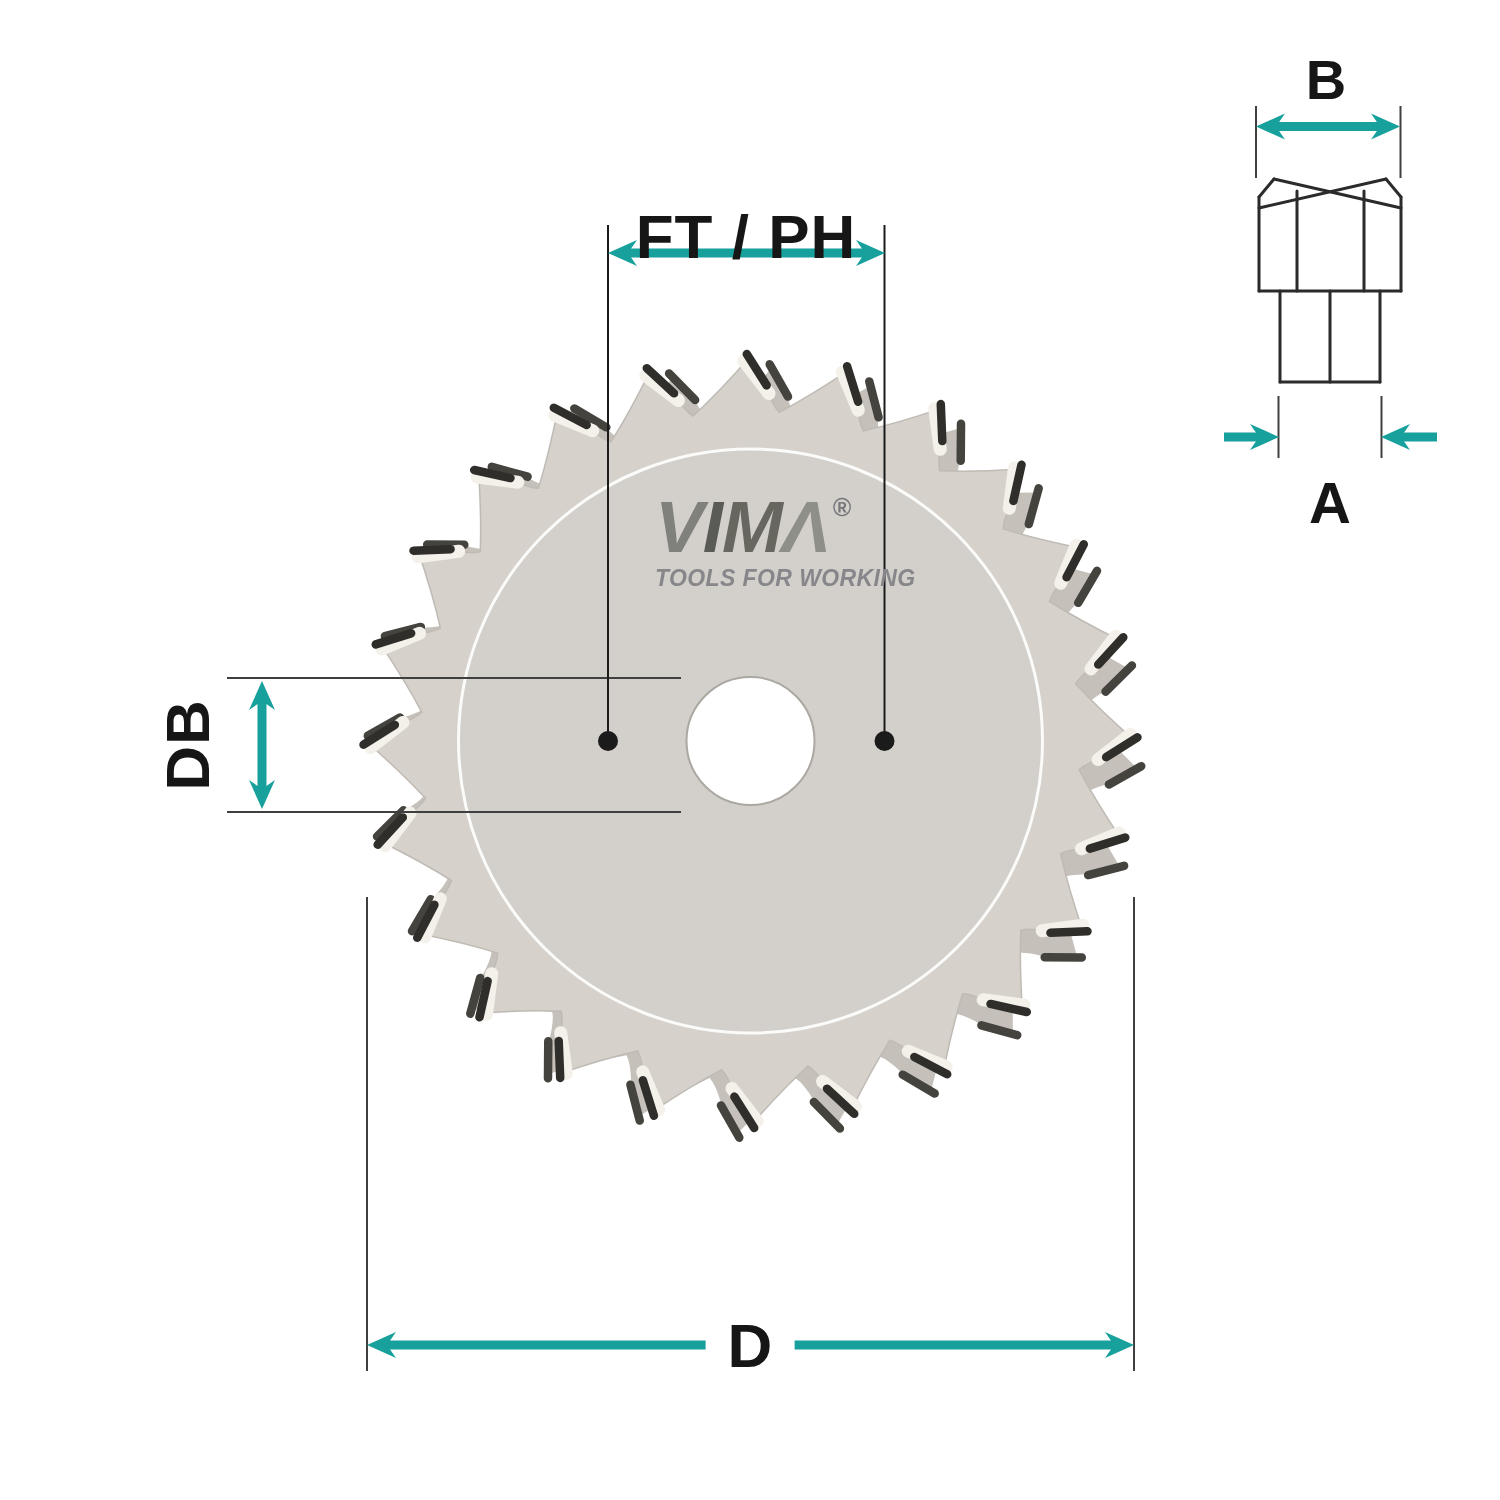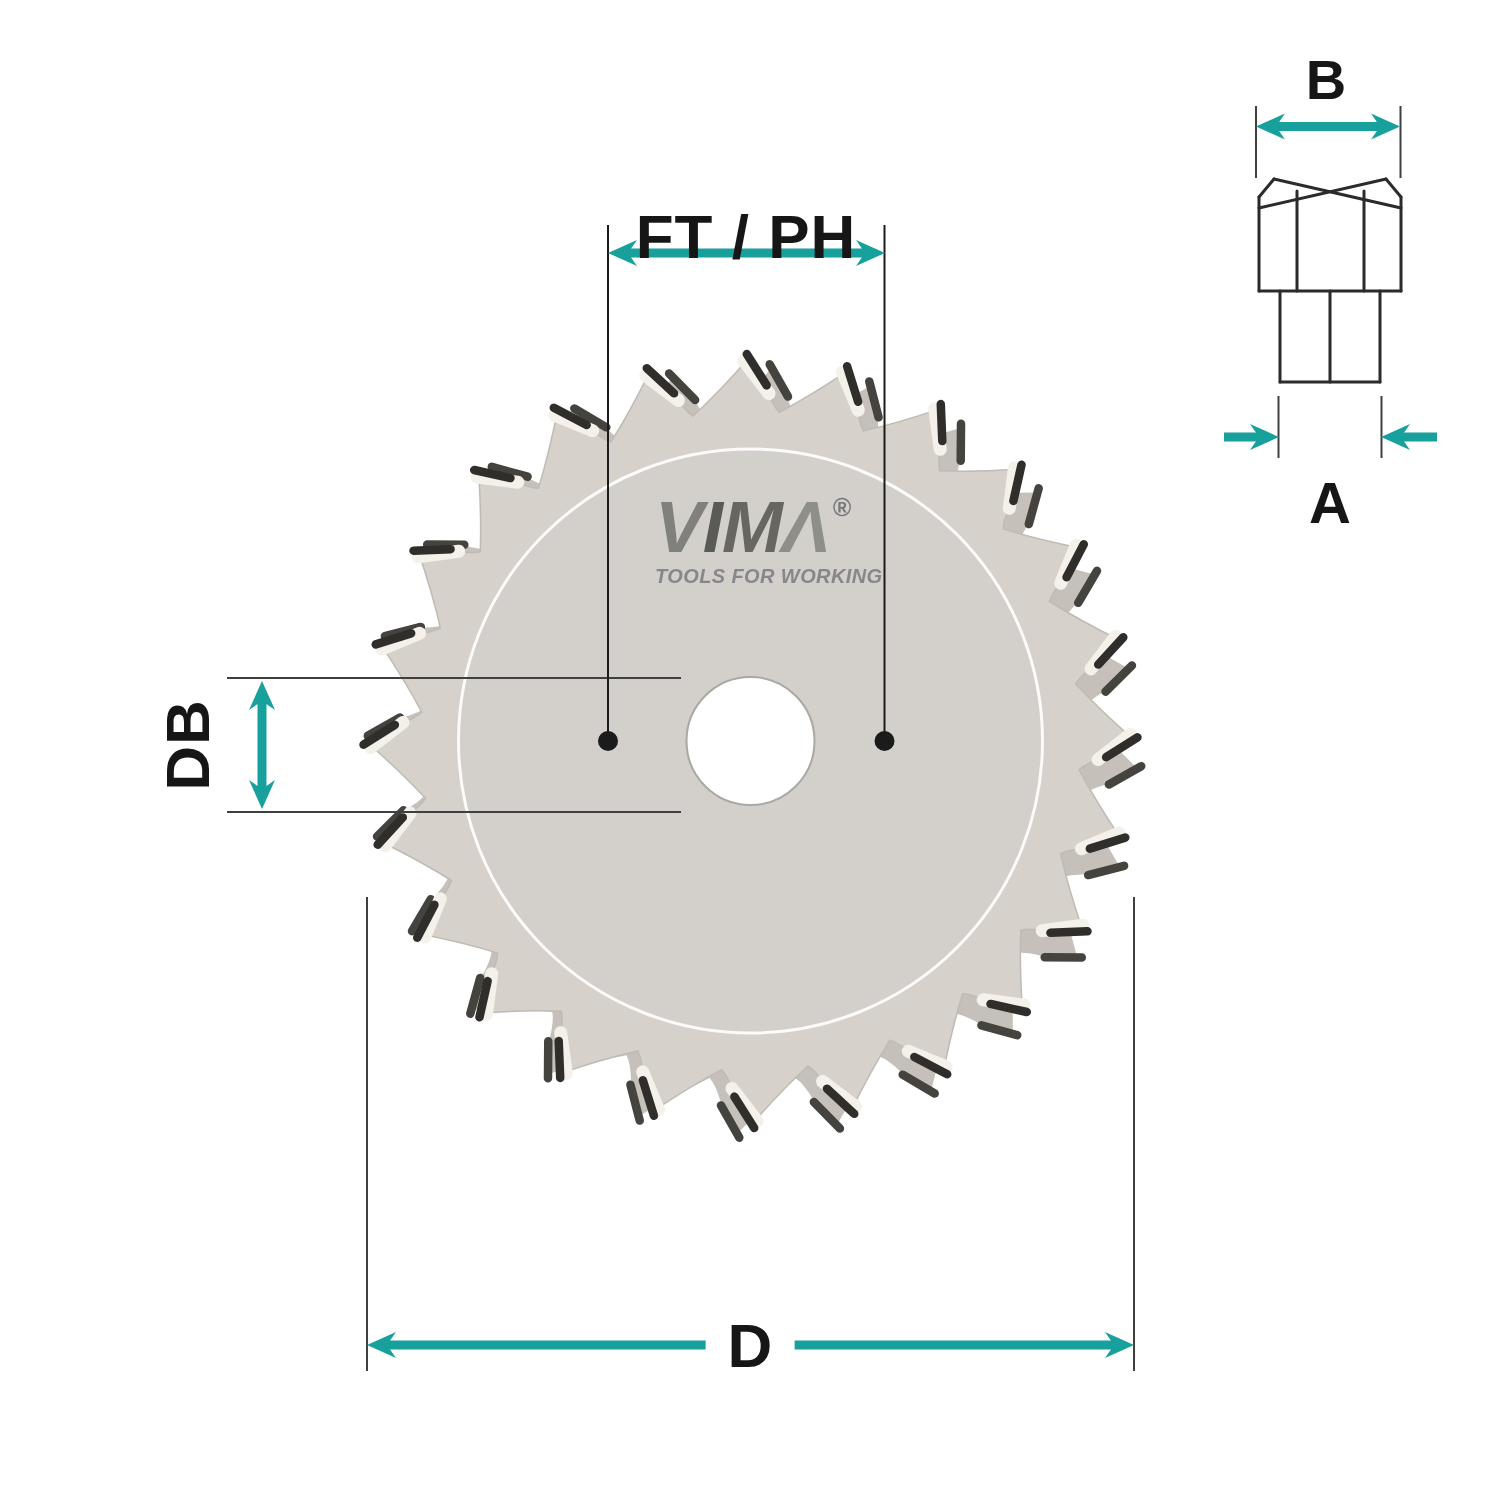--- a/index.html
+++ b/index.html
@@ -14,21 +14,21 @@
   #label-d{left:750px;top:1346px;font-size:62px;background:#ffffff;padding:0 22px;}
   #label-b{left:1326px;top:80px;font-size:56px;}
   #label-a{left:1330px;top:503px;font-size:58px;}
   #logo{position:absolute;left:655px;top:494px;width:210px;font-style:italic;}
   #logo-word{font-size:73px;font-weight:bold;line-height:0.9;letter-spacing:-1px;white-space:nowrap;}
   #logo-word .lv{color:#80807C;}
   #logo-word .li{color:#5A5A56;}
   #logo-word .lm{color:#67675F;}
   #logo-word .la{color:#8F8F89;}
   #logo-reg{font-size:25px;font-weight:bold;color:#77777B;position:relative;top:-36px;left:3px;letter-spacing:0;}
-  #logo-tagline{margin-top:5px;font-size:20px;font-weight:bold;color:#87878B;letter-spacing:0.4px;white-space:nowrap;}
+  #logo-tagline{margin-top:5px;font-size:23px;font-weight:bold;color:#87878B;letter-spacing:0.4px;white-space:nowrap;}
 </style>
 </head>
 <body>
 
 <div id="page">
 
   <svg id="scene" width="1500" height="1500" viewBox="0 0 1500 1500">
       <g transform="translate(4,10) rotate(2.8 750.5 741)">
         <path d="M1079.2 769.8 Q1095.4 800.6 1121.6 839.7 L1087.9 848.0 Q1068.6 849.3 1060.6 853.9 L1060.6 853.9 Q1068.2 887.8 1083.4 932.4 L1048.7 931.7 Q1029.7 927.9 1020.8 930.3 L1020.8 930.3 Q1019.4 965.0 1022.5 1012.1 L989.2 1002.4 Q971.8 993.8 962.6 993.8 L962.6 993.8 Q952.3 1027.0 943.1 1073.2 L913.4 1055.3 Q898.8 1042.5 890.0 1040.1 L890.0 1040.1 Q871.4 1069.5 850.5 1111.7 L826.5 1086.7 Q815.8 1070.6 807.8 1066.0 L807.8 1066.0 Q782.2 1089.6 751.2 1125.0 L734.4 1094.6 Q728.2 1076.3 721.7 1069.7 L721.7 1069.7 Q690.9 1085.9 651.8 1112.1 L643.5 1078.4 Q642.2 1059.1 637.6 1051.1 L637.6 1051.1 Q603.7 1058.7 559.1 1073.9 L559.8 1039.2 Q563.6 1020.2 561.2 1011.3 L561.2 1011.3 Q526.5 1009.9 479.4 1013.0 L489.1 979.7 Q497.7 962.3 497.7 953.1 L497.7 953.1 Q464.5 942.8 418.3 933.6 L436.2 903.9 Q449.0 889.3 451.4 880.5 L451.4 880.5 Q422.0 861.9 379.8 841.0 L404.8 817.0 Q420.9 806.3 425.5 798.3 L425.5 798.3 Q401.9 772.7 366.5 741.7 L396.9 724.9 Q415.2 718.7 421.8 712.2 L421.8 712.2 Q405.6 681.4 379.4 642.3 L413.1 634.0 Q432.4 632.7 440.4 628.1 L440.4 628.1 Q432.8 594.2 417.6 549.6 L452.3 550.3 Q471.3 554.1 480.2 551.7 L480.2 551.7 Q481.6 517.0 478.5 469.9 L511.8 479.6 Q529.2 488.2 538.4 488.2 L538.4 488.2 Q548.7 455.0 557.9 408.8 L587.6 426.7 Q602.2 439.5 611.0 441.9 L611.0 441.9 Q629.6 412.5 650.5 370.3 L674.5 395.3 Q685.2 411.4 693.2 416.0 L693.2 416.0 Q718.8 392.4 749.8 357.0 L766.6 387.4 Q772.8 405.7 779.3 412.3 L779.3 412.3 Q810.1 396.1 849.2 369.9 L857.5 403.6 Q858.8 422.9 863.4 430.9 L863.4 430.9 Q897.3 423.3 941.9 408.1 L941.2 442.8 Q937.4 461.8 939.8 470.7 L939.8 470.7 Q974.5 472.1 1021.6 469.0 L1011.9 502.3 Q1003.3 519.7 1003.3 528.9 L1003.3 528.9 Q1036.5 539.2 1082.7 548.4 L1064.8 578.1 Q1052.0 592.7 1049.6 601.5 L1049.6 601.5 Q1079.0 620.1 1121.2 641.0 L1096.2 665.0 Q1080.1 675.7 1075.5 683.7 L1075.5 683.7 Q1099.1 709.3 1134.5 740.3 L1104.1 757.1 Q1085.8 763.3 1079.2 769.8 Z" fill="#C5C1BA"></path>
         <line x1="1125.2575527886434" y1="837.5700607220849" x2="1089.8358777342892" y2="848.6436811071583" stroke="#45433E" stroke-width="8.5" stroke-linecap="round"></line>

